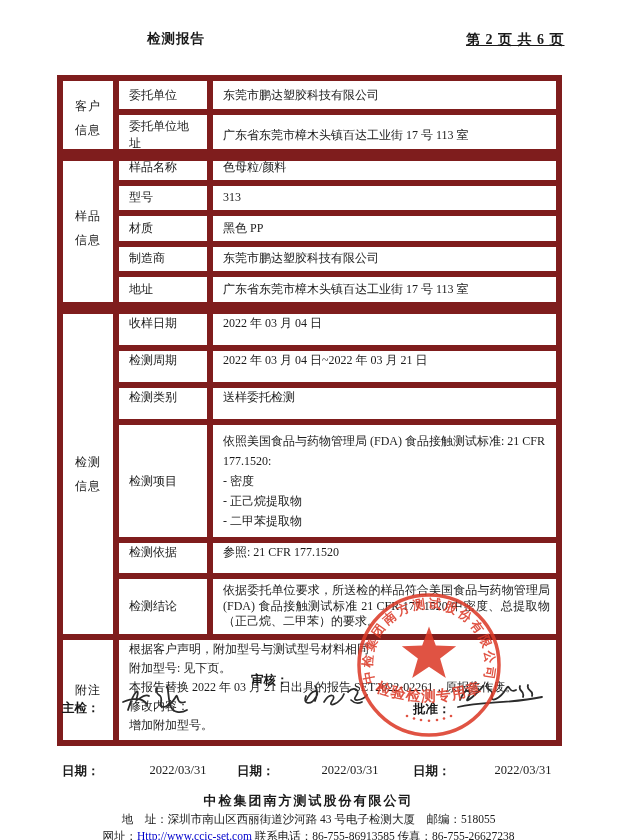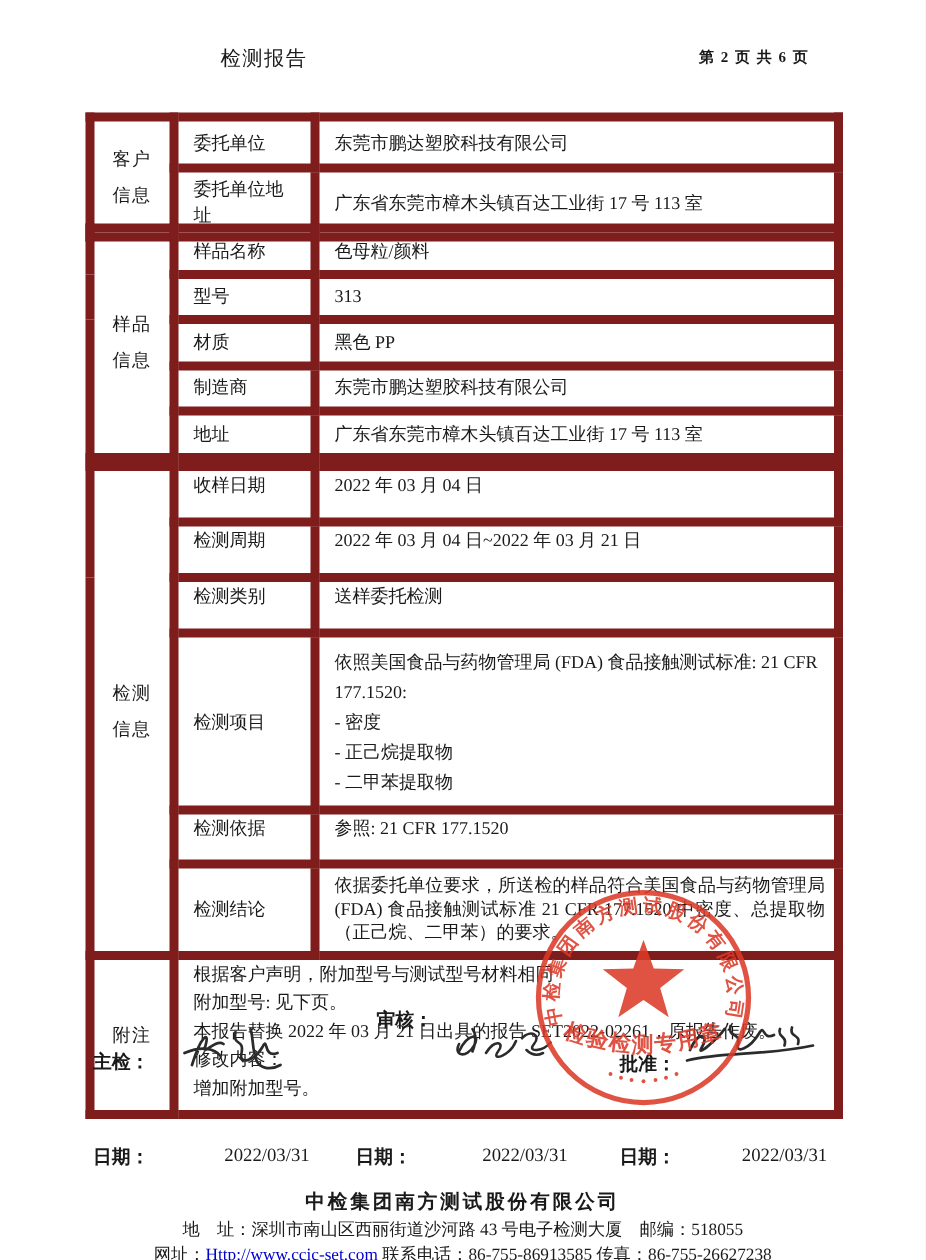--- a/index.html
+++ b/index.html
@@ -10,23 +10,23 @@
     margin: 0 auto;
     background: #ffffff;
     font-family: "Liberation Serif", "DejaVu Serif", serif;
     color: #1a1a1a;
     font-size: 12px;
     overflow: hidden;
   }
 
   
   .logo { position: absolute; left: 60px; top: 14px; }
-  .hdr-title   { position: absolute; left: 147px; top: 30px; font-weight: normal; font-size: 13.5px; letter-spacing: 1px; text-align: right; }
+  .hdr-title   { position: absolute; left: 147px; top: 30px; font-weight: bold; font-size: 13.5px; letter-spacing: 1px; text-align: right; }
   .hdr-no      { position: absolute; left: 237px; top: 31px; font-weight: bold; font-size: 12.5px; }
-  .hdr-page    { position: absolute; left: 466px; top: 31px; font-weight: bold; font-size: 10px; letter-spacing: 1px; }
+  .hdr-page    { position: absolute; left: 466px; top: 31px; font-weight: bold; font-size: 14px; letter-spacing: 1px; text-decoration: underline; }
 
   
   table { border-collapse: collapse; table-layout: fixed; width: 505px; position: absolute; left: 57px; }
   td { border: 6px solid #7f1d1d; vertical-align: middle; padding: 3px 8px 3px 10px; line-height: 17px; }
   td.group { text-align: center; padding: 0 4px; white-space: pre-line; line-height: 24px; letter-spacing: 1px; }
   .tbl-customer { top: 75px; }
   .tbl-customer td { height: 34px; }
   .tbl-sample { top: 149px; }
   .tbl-sample td { height: 30.5px; }
   .tbl-test { top: 308px; }

